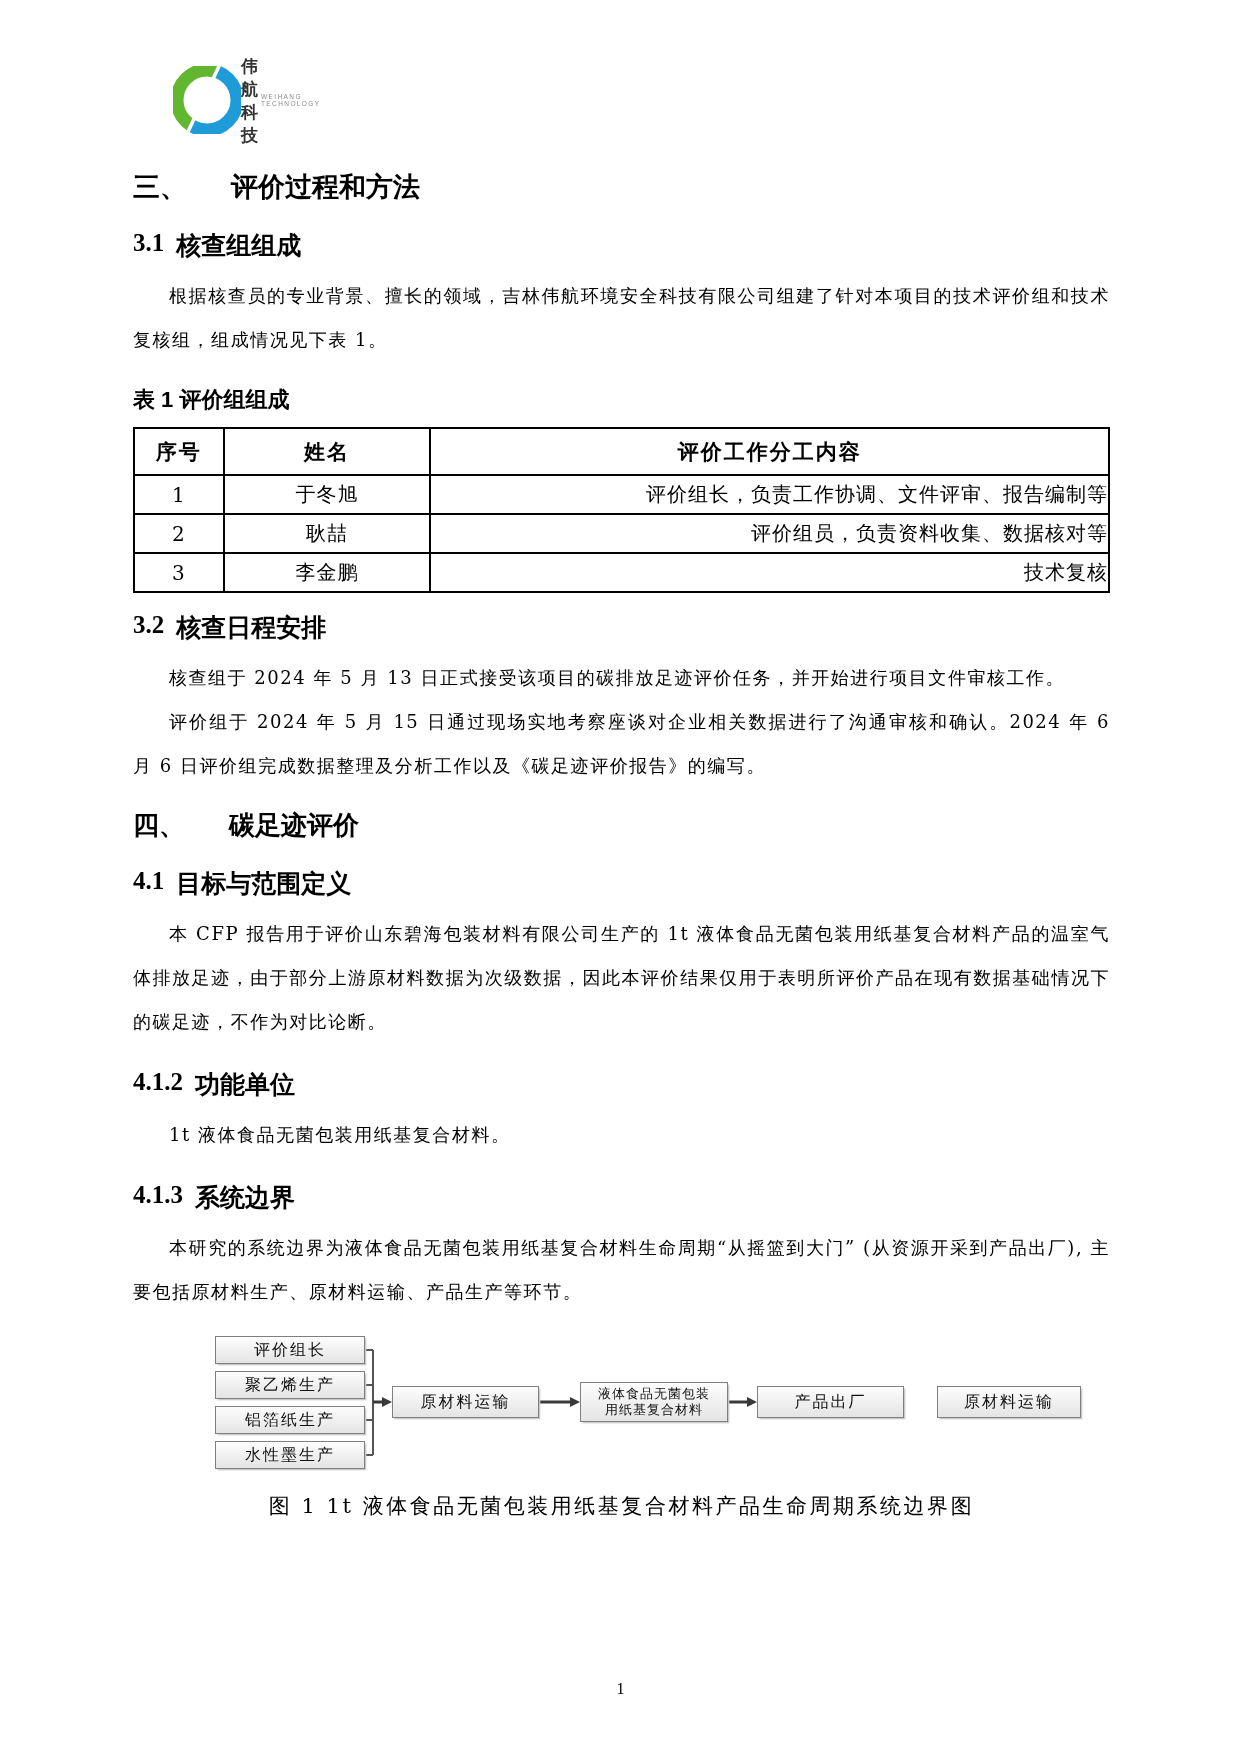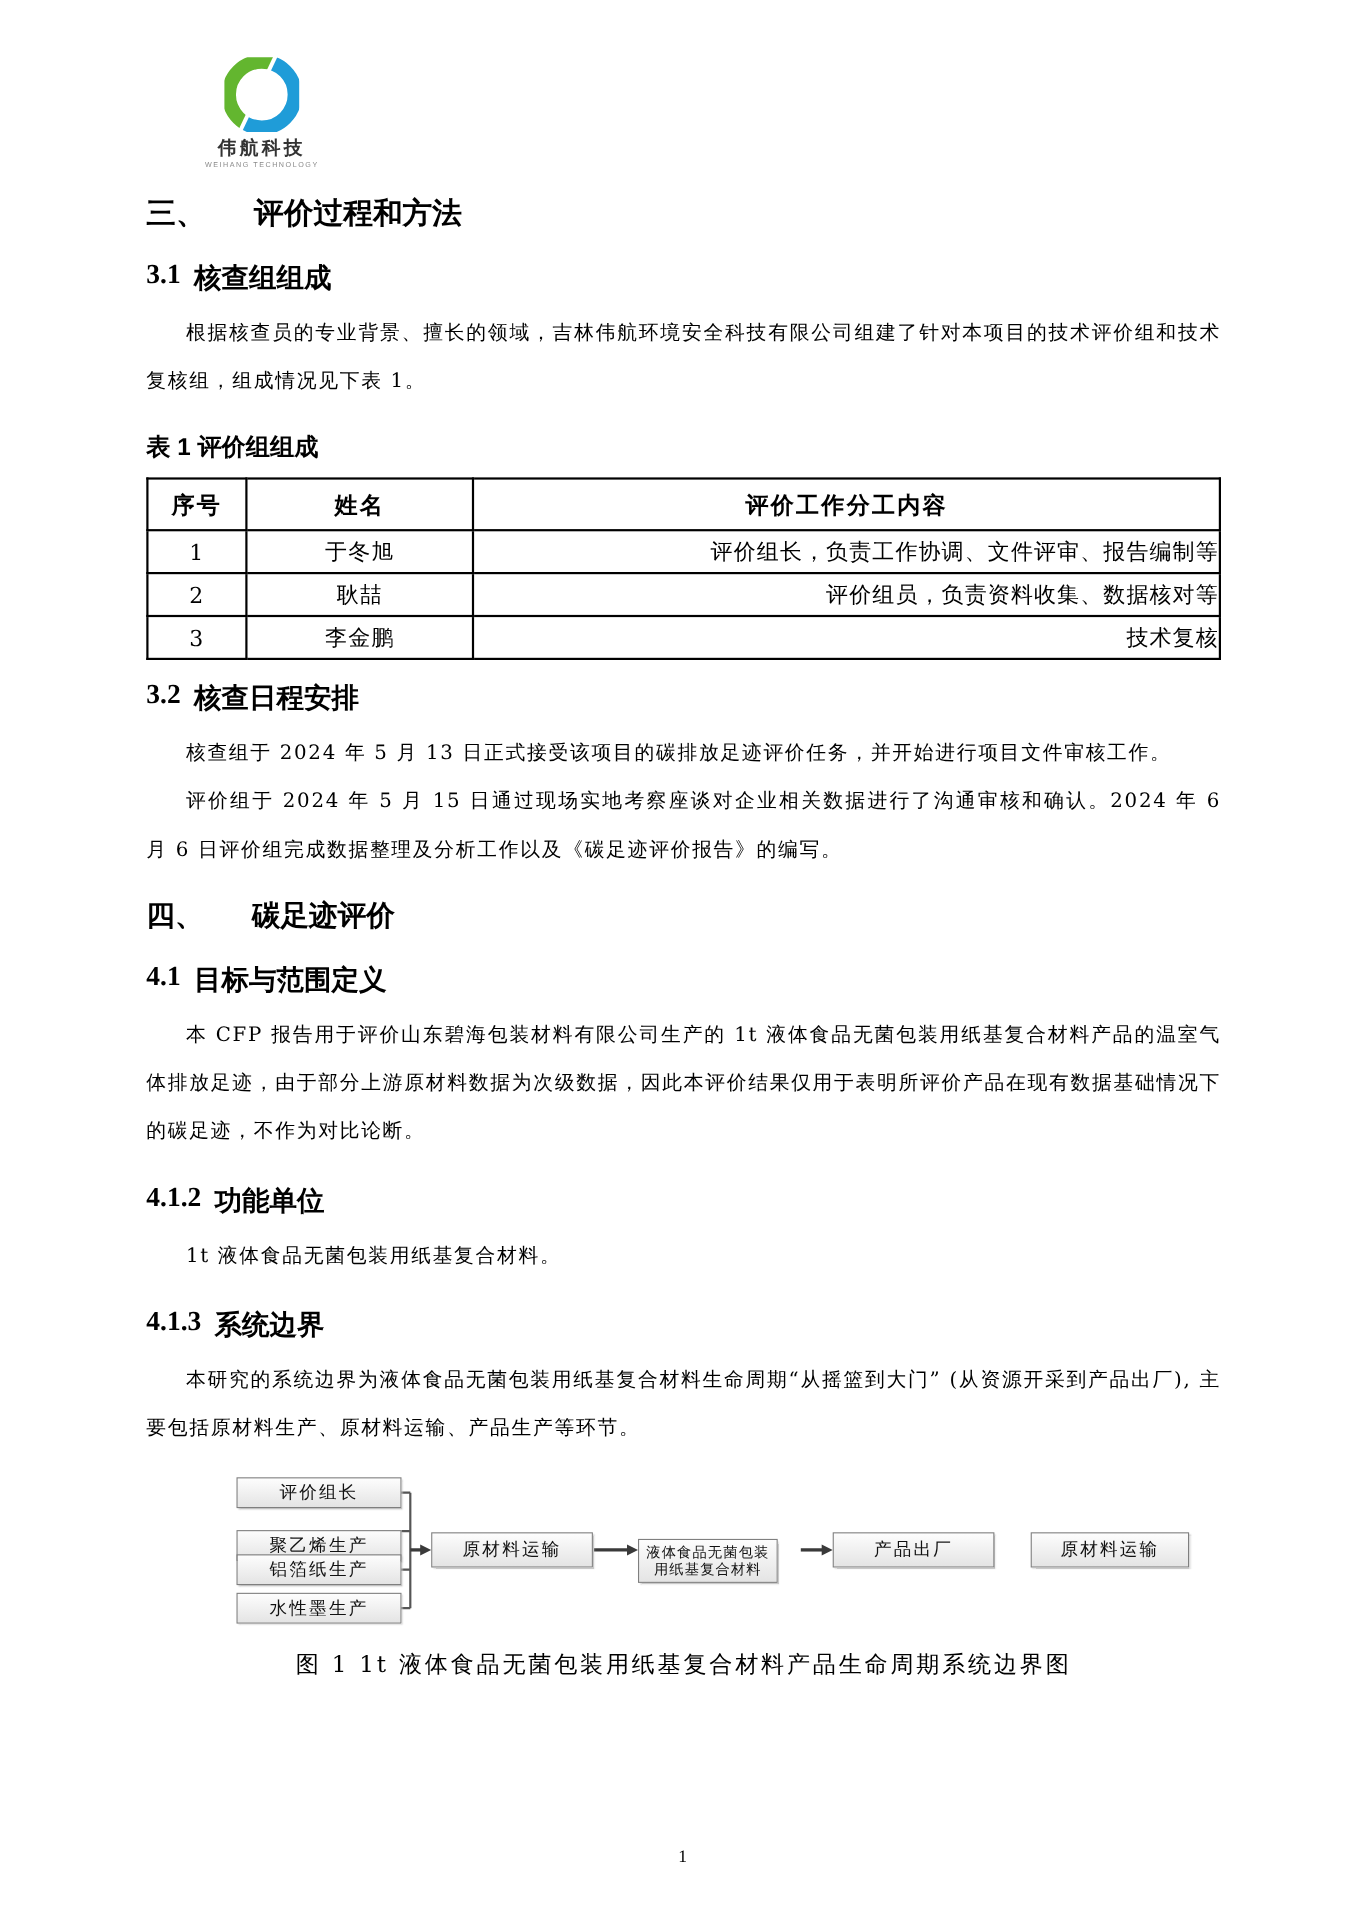--- a/index.html
+++ b/index.html
@@ -7,21 +7,21 @@
   body {
     width:1241px; height:1754px;
     font-family:"DejaVu Serif", serif;
     color:#000;
     overflow:hidden;
     position:relative;
   }
   .page { padding:0 131px 0 133px; position:relative; height:100%; }
 
   
-  .logo-block { margin:52px 0 0 40px; width:130px; display:flex; flex-direction:column; align-items:center; }
+  .logo-block { margin:52px 0 0 40px; width:130px; display:flex; flex-direction:row; align-items:center; }
   .logo-mark { width:68px; height:68px; position:relative; }
   .logo-mark svg { display:block; }
   .brand-cn { font-family:"Liberation Sans", sans-serif; font-weight:bold; font-size:17px; letter-spacing:3px; color:#333; margin-top:3px; }
   .brand-en { font-family:"Liberation Sans", sans-serif; font-size:6.5px; letter-spacing:1.4px; color:#8a8a8a; margin-top:1px; }
 
   
   .h-chapter { display:flex; gap:44px; font-family:"Liberation Sans", sans-serif; font-weight:bold; font-size:27px; margin-top:22px; }
   .h-section { display:flex; gap:12px; font-weight:bold; font-size:25px; margin-top:24px; }
   .h-section .num { font-family:"Liberation Serif", serif; }
   .h-section .ttl { font-family:"Liberation Sans", sans-serif; }
@@ -175,27 +175,27 @@
       <line x1="240" y1="70" x2="252" y2="70" stroke="#3a3a3a" stroke-width="3"></line>
       <polygon points="259,70 249,65 249,75" fill="#3a3a3a"></polygon>
 
       <line x1="406" y1="70" x2="440" y2="70" stroke="#3a3a3a" stroke-width="3"></line>
       <polygon points="447,70 437,65 437,75" fill="#3a3a3a"></polygon>
 
       <line x1="595" y1="70" x2="617" y2="70" stroke="#3a3a3a" stroke-width="3"></line>
       <polygon points="624,70 614,65 614,75" fill="#3a3a3a"></polygon>
     </svg>
     <div class="fbox" style="left:82px;top:4px;width:150px;height:28px">评价组长</div>
-    <div class="fbox" style="left:82px;top:52px;width:150px;height:28px">聚乙烯生产</div>
+    <div class="fbox" style="left:82px;top:39px;width:150px;height:28px">聚乙烯生产</div>
     <div class="fbox" style="left:82px;top:74px;width:150px;height:28px">铝箔纸生产</div>
     <div class="fbox" style="left:82px;top:109px;width:150px;height:28px">水性墨生产</div>
 
     <div class="fbox" style="left:259px;top:54px;width:147px;height:32px">原材料运输</div>
 
-    <div class="fbox small" style="left:447px;top:60px;width:127px;height:40px">
+    <div class="fbox small" style="left:447px;top:50px;width:148px;height:40px">
       <span>液体食品无菌包装</span>
       <span>用纸基复合材料</span>
     </div>
 
     <div class="fbox" style="left:624px;top:54px;width:147px;height:32px">产品出厂</div>
 
     <div class="fbox" style="left:804px;top:54px;width:144px;height:32px">原材料运输</div>
   </div>
 
   <div class="fig-caption">图 1 1t 液体食品无菌包装用纸基复合材料产品生命周期系统边界图</div>

